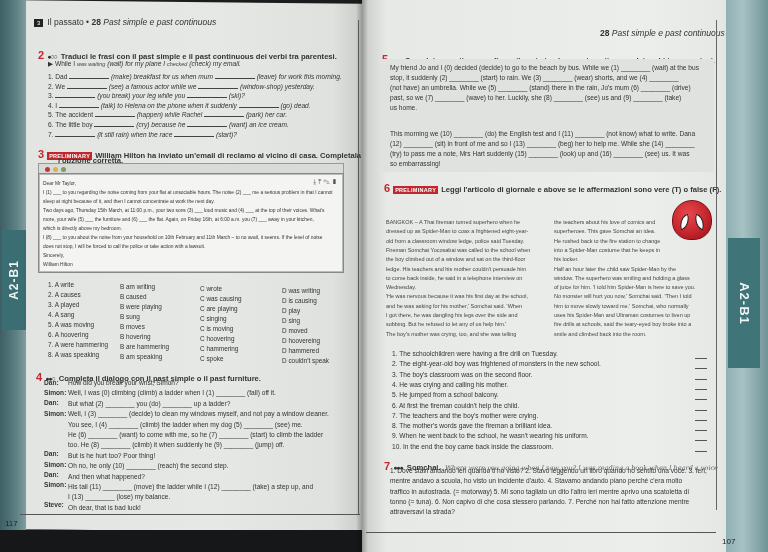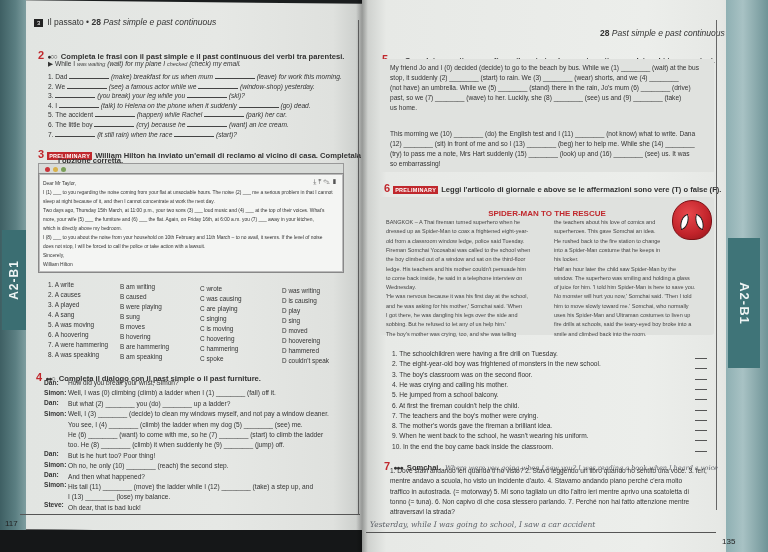--- a/index.html
+++ b/index.html
@@ -87,21 +87,21 @@
   <div class="left-tab">
       <span>A2-B1</span>
     </div>
   <div class="bottom-dark"></div>
 
   <div class="abs hdr" style="left:34px;top:17px;">
     <span class="chapnum">3</span><span>Il passato</span> • <b>28</b> <i>Past simple e past continuous</i>
   </div>
 
   <div class="abs" style="left:38px;top:45px;">
-    <span class="ex-num">2</span><span class="dots">●○○</span><span class="ex-title">Completa le frasi con il past simple e il past continuous dei verbi tra parentesi.</span>
+    <span class="ex-num">2</span><span class="dots">●○○</span><span class="ex-title">Traduci le frasi con il past simple e il past continuous dei verbi tra parentesi.</span>
   </div>
   <div class="abs line" style="left:48px;top:60px;">
     ▶ <span>While I</span> <span class="ans">was waiting</span> <span class="it">(wait) for my plane I</span> <span class="ans">checked</span> <span class="it">(check) my email.</span>
   </div>
   <div id="ex2-items">
       <div class="abs line" style="left: 48px; top: 71px;"><span>1. Dad </span><span class="blank" style="width: 40px;"></span><span class="it"> (make) breakfast for us when mum </span><span class="blank" style="width: 40px;"></span><span class="it"> (leave) for work this morning.</span></div>
       <div class="abs line" style="left: 48px; top: 80.6px;"><span>2. We </span><span class="blank" style="width: 40px;"></span><span class="it"> (see) a famous actor while we </span><span class="blank" style="width: 40px;"></span><span class="it"> (window-shop) yesterday.</span></div>
       <div class="abs line" style="left: 48px; top: 90.2px;"><span>3.  </span><span class="blank" style="width: 40px;"></span><span class="it"> (you break) your leg while you </span><span class="blank" style="width: 40px;"></span><span class="it"> (ski)?</span></div>
       <div class="abs line" style="left: 48px; top: 99.8px;"><span>4. I </span><span class="blank" style="width: 40px;"></span><span class="it"> (talk) to Helena on the phone when it suddenly </span><span class="blank" style="width: 40px;"></span><span class="it"> (go) dead.</span></div>
       <div class="abs line" style="left: 48px; top: 109.4px;"><span>5. The accident </span><span class="blank" style="width: 40px;"></span><span class="it"> (happen) while Rachel </span><span class="blank" style="width: 40px;"></span><span class="it"> (park) her car.</span></div>
@@ -233,23 +233,20 @@
   <div id="ex5-p2">
       <div class="abs line" style="left: 390px; top: 130px;">This morning we (10) ________ (do) the English test and I (11) ________ (not know) what to write. Dana</div>
       <div class="abs line" style="left: 390px; top: 140px;">(12) ________ (sit) in front of me and so I (13) ________ (beg) her to help me. While she (14) ________</div>
       <div class="abs line" style="left: 390px; top: 150px;">(try) to pass me a note, Mrs Hart suddenly (15) ________ (look) up and (16) ________ (see) us. It was</div>
       <div class="abs line" style="left: 390px; top: 160px;">so embarrassing!</div>
     </div>
 
   <div class="abs" style="left:384px;top:178px;">
     <span class="ex-num">6</span><span class="badge">PRELIMINARY</span><span class="ex-title">Leggi l'articolo di giornale e above se le affermazioni sono vere (T) o false (F).</span>
   </div>
-  <div class="article">
-    <div class="article-title">SPIDER-MAN TO THE RESCUE</div>
-  </div>
   <div class="spidey">
     <span class="eye l"></span>
       <span class="eye r"></span>
   </div>
   <div id="art-col1">
       <div class="abs art" style="left: 386px; top: 219px;">BANGKOK – A Thai fireman turned superhero when he</div>
       <div class="abs art" style="left: 386px; top: 228.3px;">dressed up as Spider-Man to coax a frightened eight-year-</div>
       <div class="abs art" style="left: 386px; top: 237.6px;">old from a classroom window ledge, police said Tuesday.</div>
       <div class="abs art" style="left: 386px; top: 246.9px;">Fireman Somchai Yocosabai was called to the school when</div>
       <div class="abs art" style="left: 386px; top: 256.2px;">the boy climbed out of a window and sat on the third-floor</div>
@@ -305,16 +302,15 @@
     <span class="ex-num">7</span><span class="dots">●●●</span><span class="ex-title">Somchai.</span>
     <span class="hand">Where were you going when I saw you? I was reading a book when I heard a voice</span>
   </div>
   <div id="ex7-lines">
       <div class="abs line" style="left: 390px; top: 467px;">1. Dove stavi andando ieri quando ti ho visto?  2. Stavo leggendo un libro quando ho sentito una voce.  3. Ieri,</div>
       <div class="abs line" style="left: 390px; top: 477.3px;">mentre andavo a scuola, ho visto un incidente d'auto.  4. Stavamo andando piano perché c'era molto</div>
       <div class="abs line" style="left: 390px; top: 487.6px;">traffico in autostrada. (= motorway)  5. Mi sono tagliato un dito l'altro ieri mentre aprivo una scatoletta di</div>
       <div class="abs line" style="left: 390px; top: 497.9px;">tonno (= tuna).  6. Non capivo di che cosa stessero parlando.  7. Perché non hai fatto attenzione mentre</div>
       <div class="abs line" style="left: 390px; top: 508.2px;">attraversavi la strada?</div>
     </div>
-  <div class="abs hand" style="left:370px;top:520px;font-size:7.5px;">Yesterday, while I was going to school, I saw a car accident</div>
   <div class="rule" style="left:366px;top:532px;width:350px;"></div>
-  <div class="abs pagenum" style="left:722px;top:537px;">135</div>
+  <div class="abs pagenum" style="left:722px;top:537px;">107</div>
 </div>
 
 </body></html>

